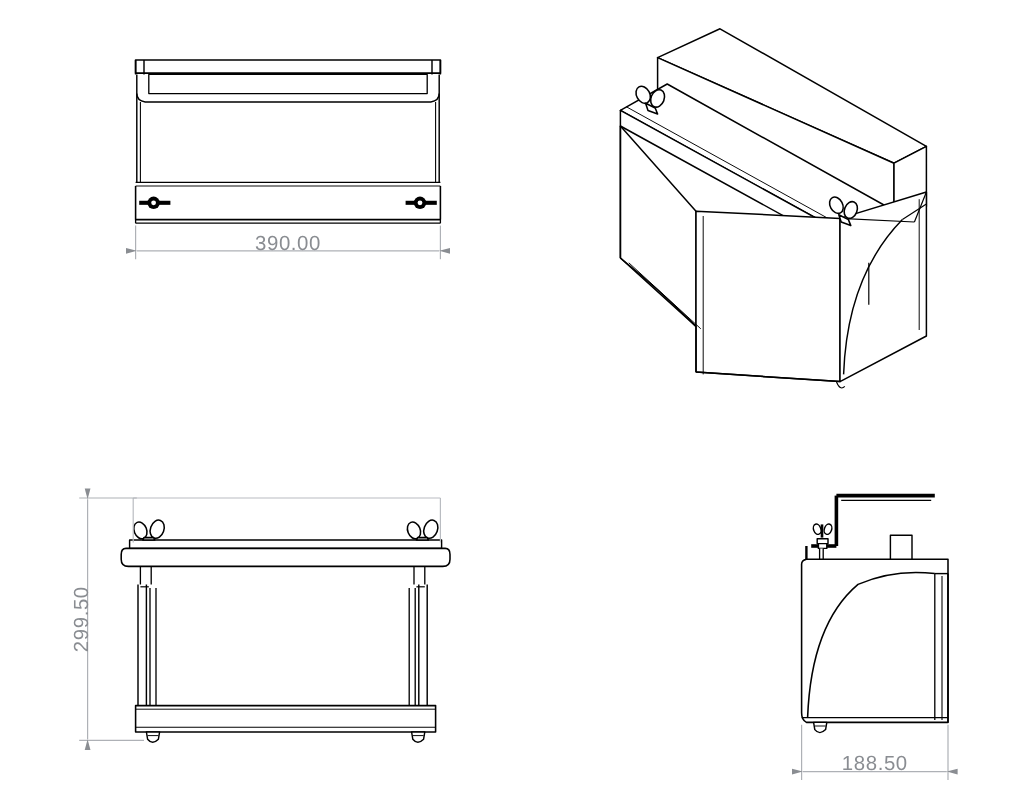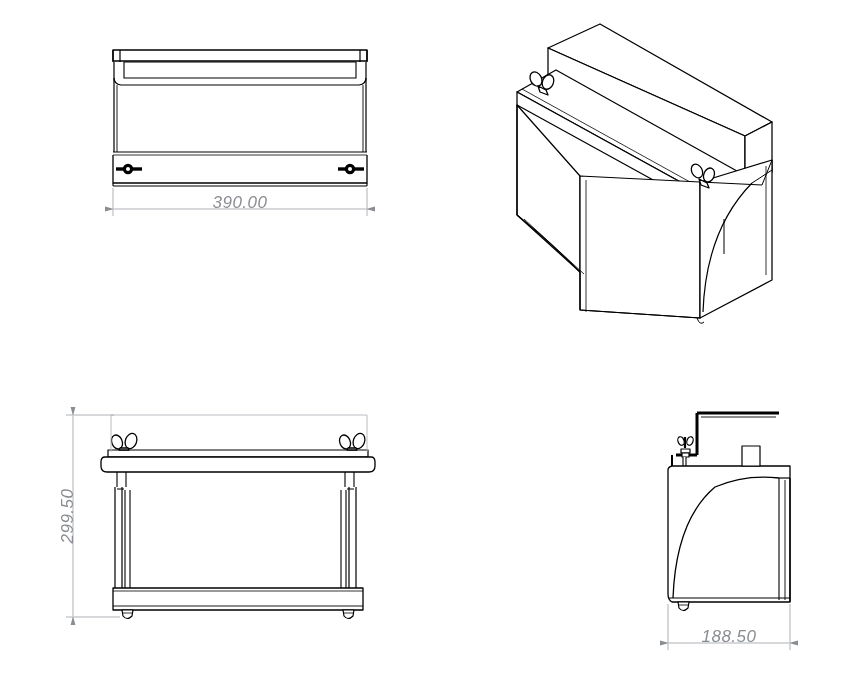--- a/index.html
+++ b/index.html
@@ -1,18 +1,18 @@
 <!DOCTYPE html>
 <html><head>
 <meta charset="utf-8">
 <style>
   html,body{margin:0;padding:0;background:#ffffff;}
   body{width:858px;height:674px;position:relative;overflow:hidden;
        font-family:"Liberation Sans",sans-serif;}
-  .sheet{position:absolute;inset:0;font-style:italic;}
+  .sheet{position:absolute;inset:0;}
   svg{position:absolute;top:0;left:0;width:858px;height:674px;}
   .dimtext{font-family:"Liberation Sans",sans-serif;font-size:17px;fill:#8a8d92;
            letter-spacing:0.5px;}
 </style>
 </head>
 <body>
 
 <div class="sheet">
 
 <svg viewBox="0 0 858 674" xmlns="http://www.w3.org/2000/svg">

